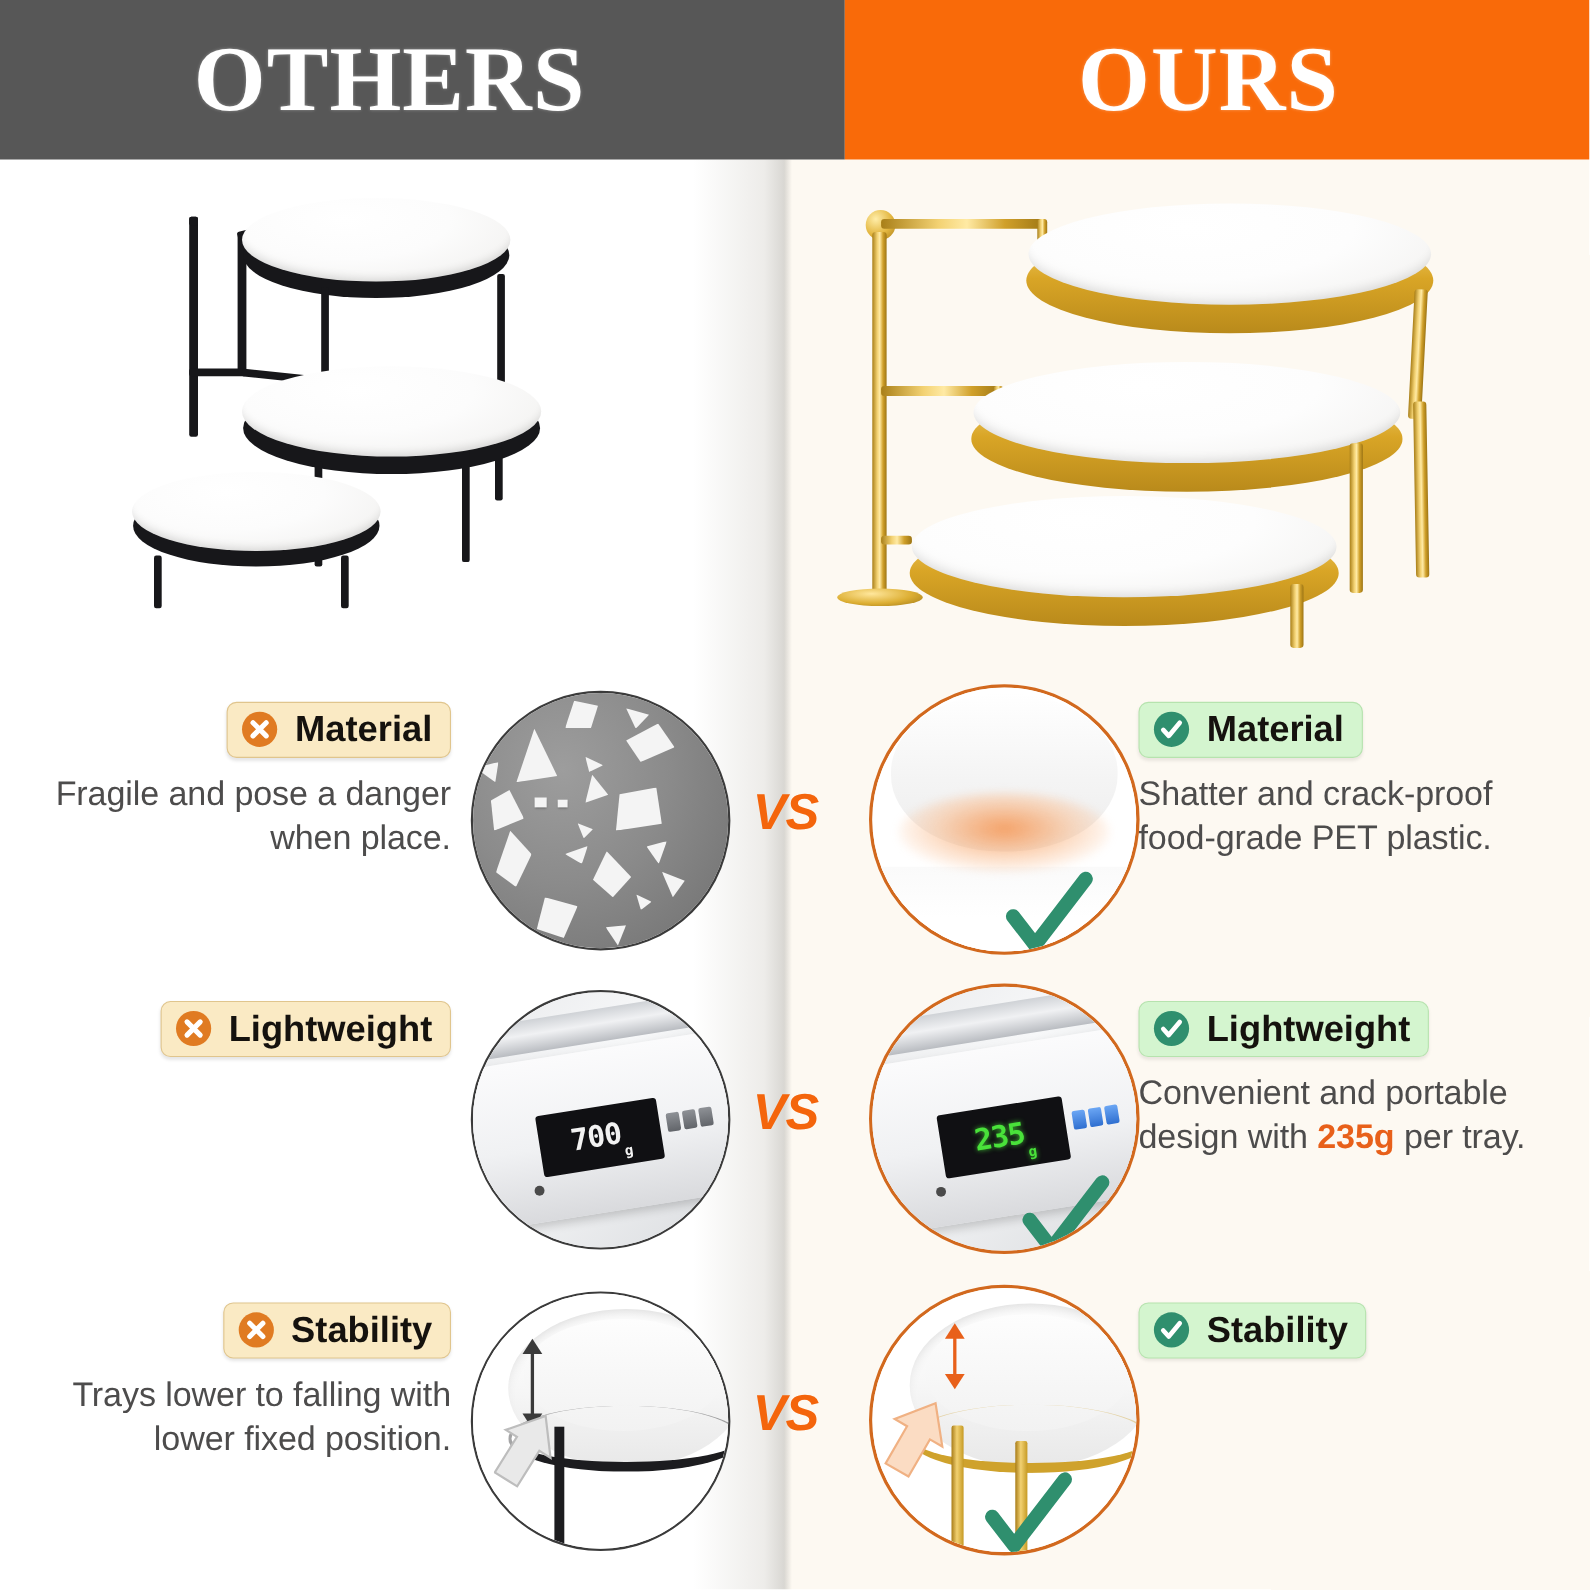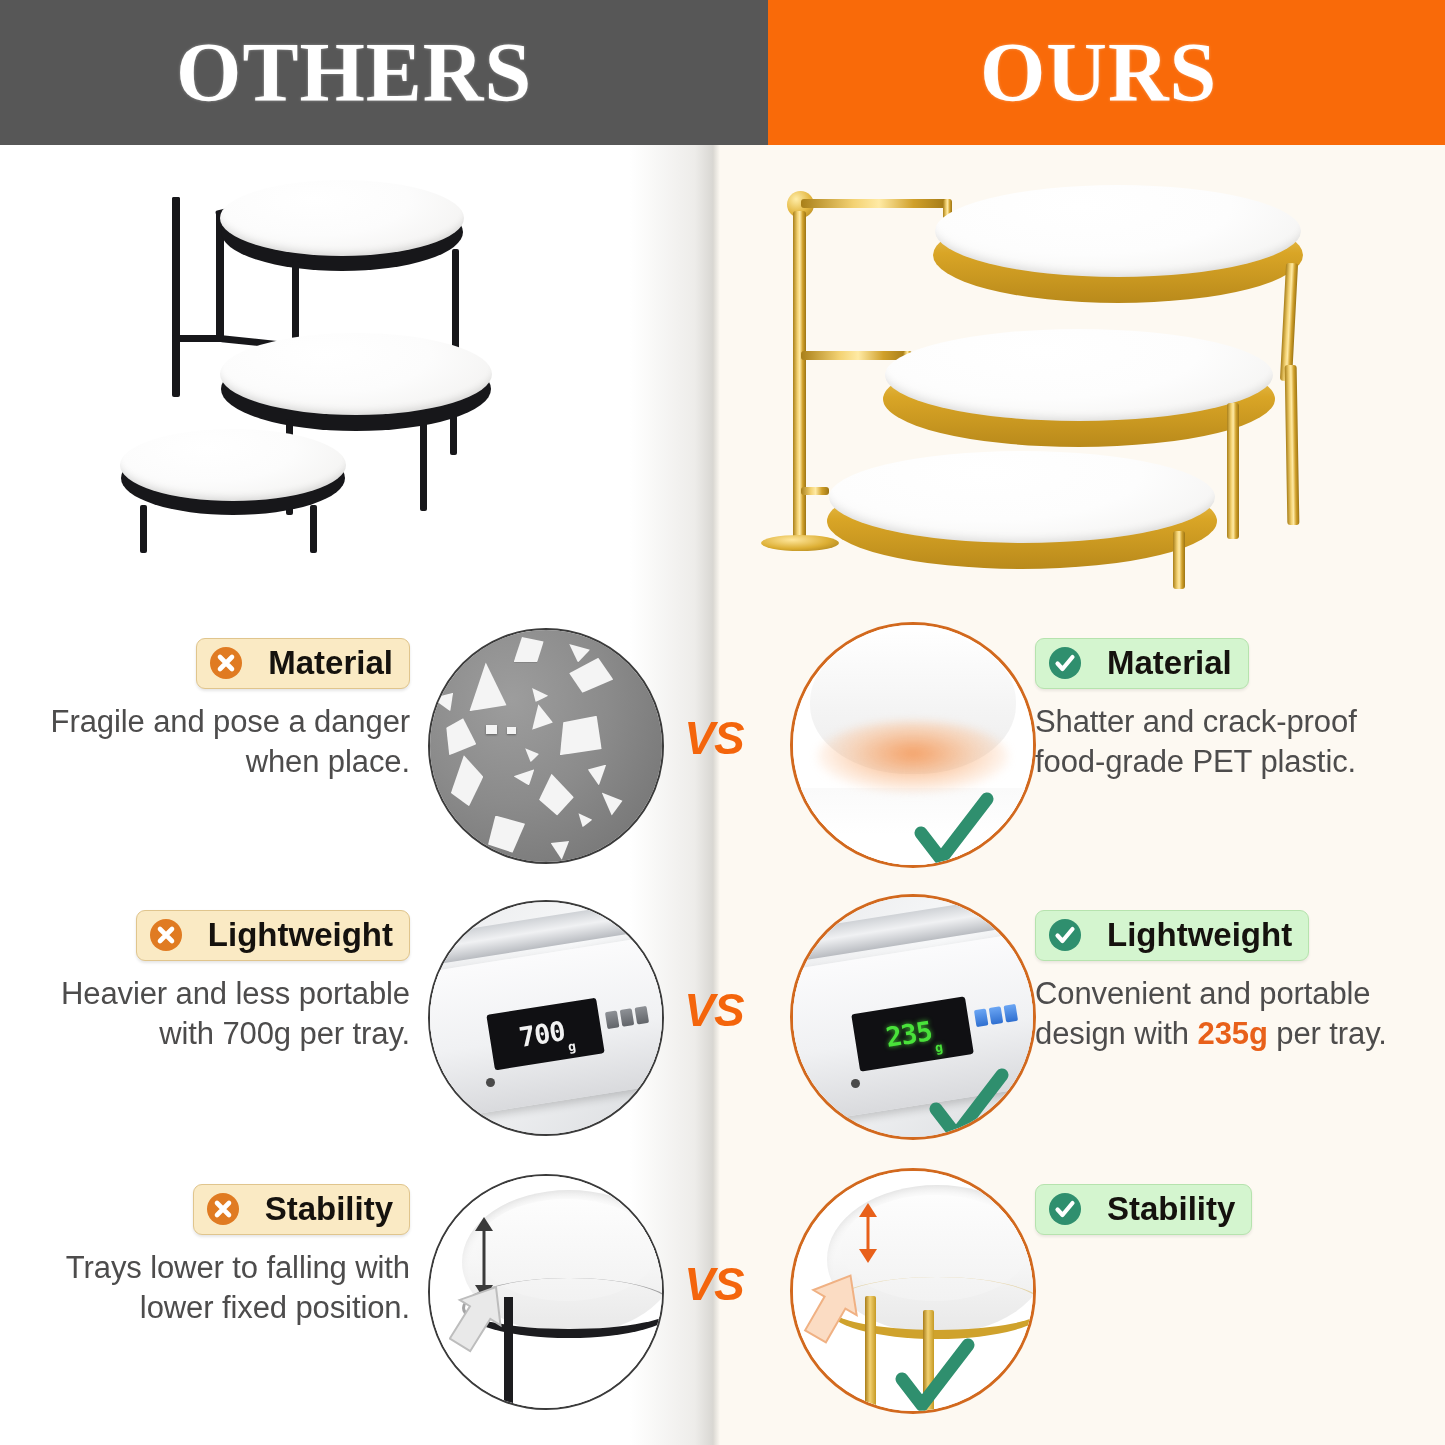--- a/index.html
+++ b/index.html
@@ -155,21 +155,21 @@
   .txt-right {
     position: absolute;
     left: 1035px; top: 28px;
     width: 385px;
     text-align: left;
   }
 
   .badge {
     display: inline-flex;
     align-items: center;
-    gap: 25px;
+    gap: 15px;
     padding: 6px 16px 7px 12px;
     border-radius: 9px;
     font-size: 33px;
     font-weight: bold;
     color: #15120e;
     line-height: 1.08;
     white-space: nowrap;
   }
   .badge-bad {
     background: #faeac4;
@@ -533,21 +533,20 @@
       <div class="txt-left">
         <div class="badge badge-bad">
           <span class="icon-circle">
             <svg width="34" height="34" viewBox="0 0 34 34">
               <circle cx="17" cy="17" r="16" fill="#e07b22"></circle>
               <path d="M11 11 L23 23 M23 11 L11 23" stroke="#fff" stroke-width="4.6" stroke-linecap="round"></path>
             </svg>
           </span>
           <span class="badge-label">Lightweight</span>
         </div>
-        <div class="desc">Heavier and less portable with 700g per tray.</div>
       </div>
 
       <div class="circ circ-left circ-ring-dark">
         <div class="scene-scale">
           <div class="scale-bar"></div>
           <div class="scale-body"></div>
           <div class="lcd">
             <span class="lcd-val lcd-white">700</span>
             <span class="lcd-val lcd-white lcd-unit">g</span>
           </div>

